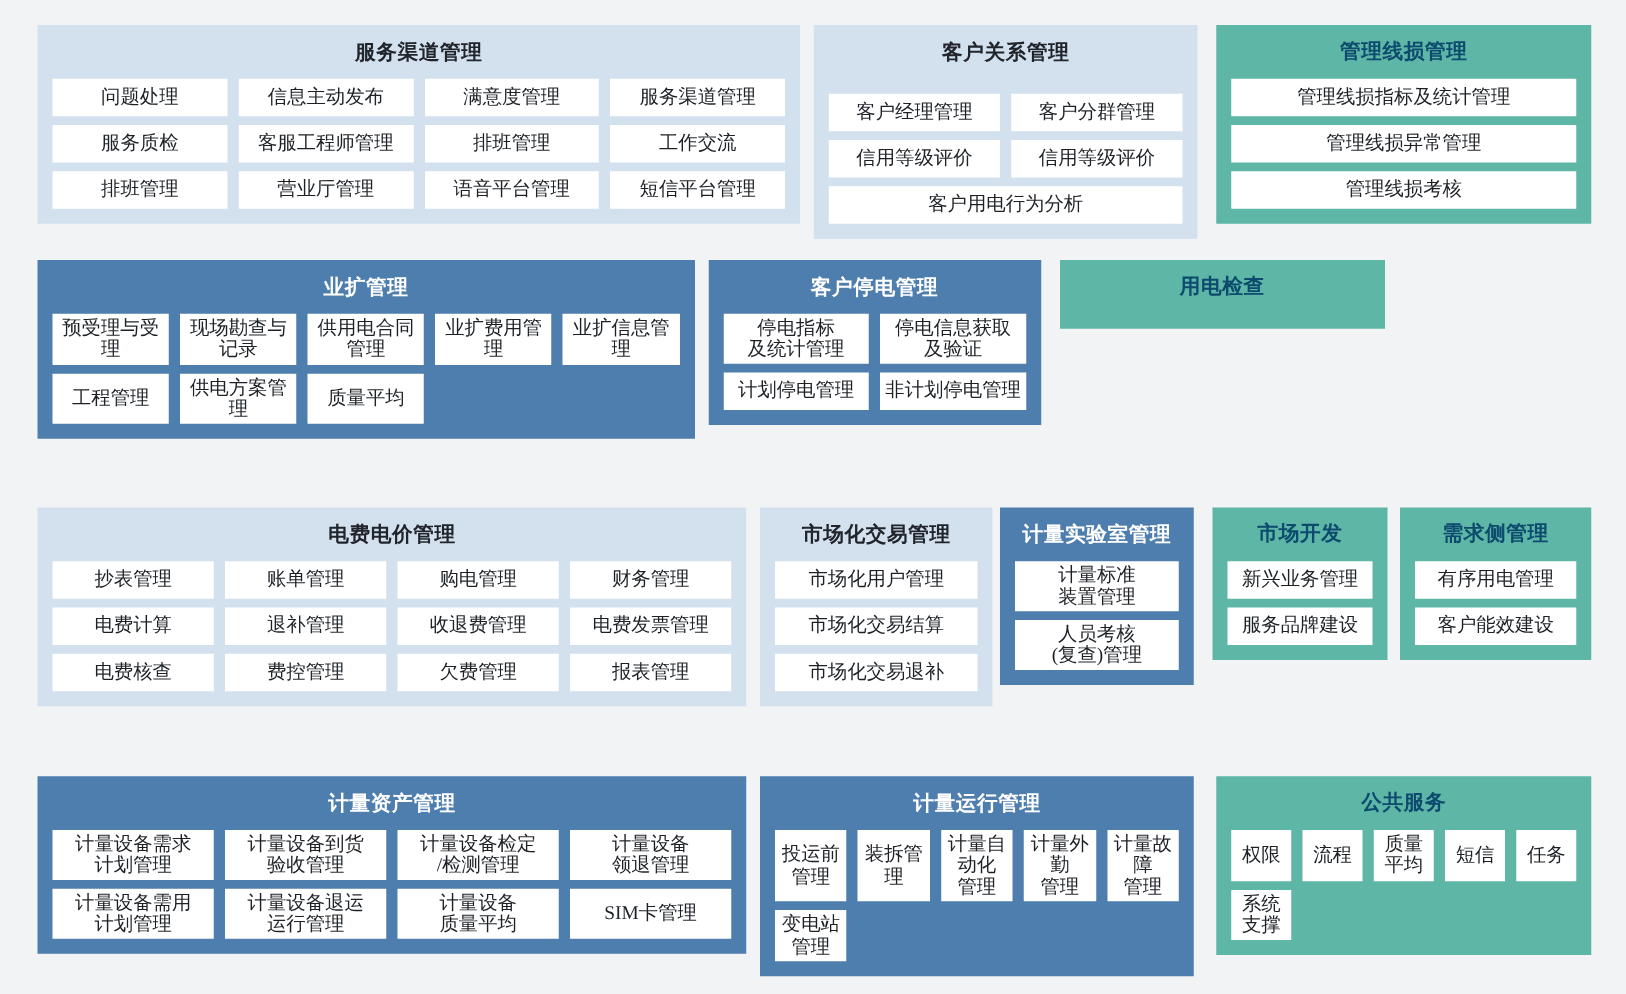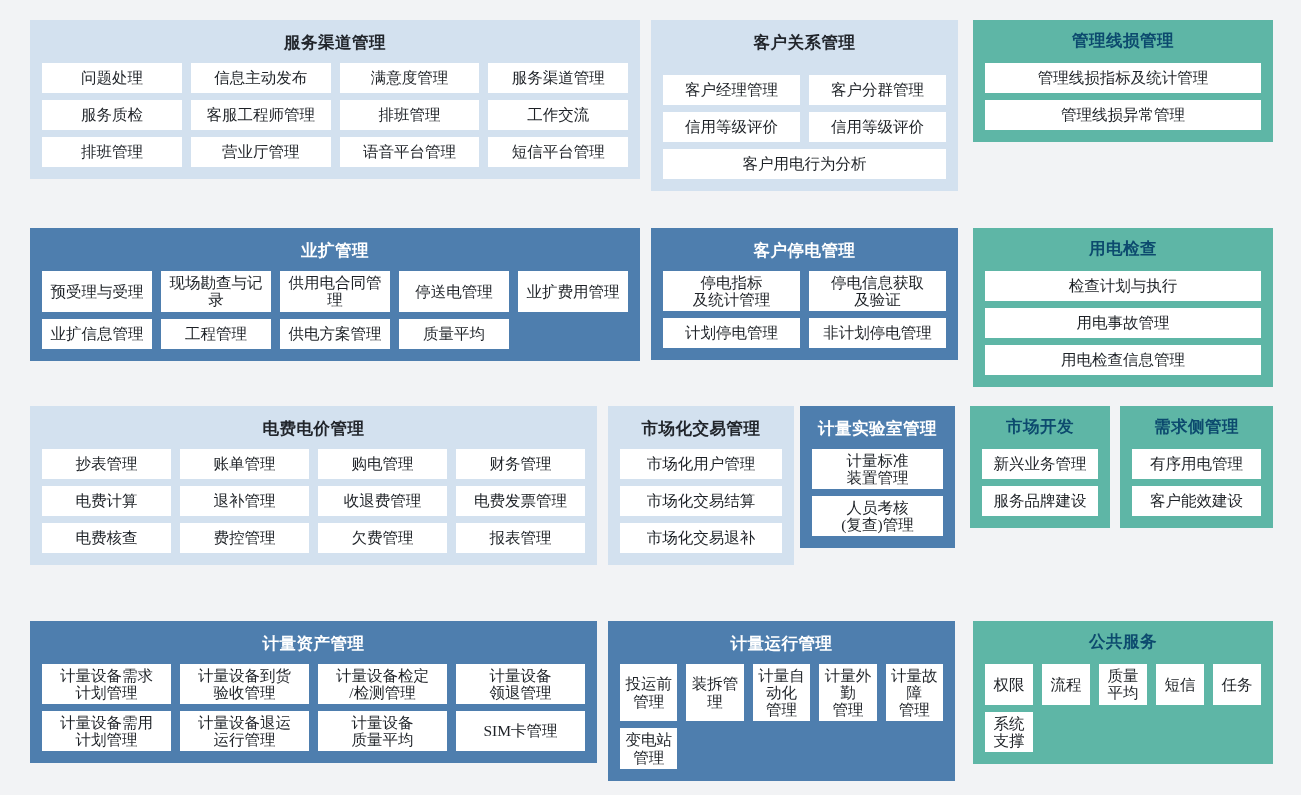--- a/index.html
+++ b/index.html
@@ -17,21 +17,21 @@
     padding: 0;
   }
 
   
   .row {
     position: absolute;
     display: flex;
     align-items: flex-start;
   }
   .row-1 { left: 30px; top: 20px;  width: 1243px; height: 167px; }
-  .row-2 { left: 30px; top: 228px; width: 1243px; height: 174px; }
+  .row-2 { left: 30px; top: 208px; width: 1078px; height: 174px; }
   .row-3 { left: 30px; top: 406px; width: 1243px; height: 172px; }
   .row-4 { left: 30px; top: 621px; width: 1243px; height: 160px; }
 
   
   .panel {
     display: flex;
     flex-direction: column;
     padding: 9px 12px 12px 12px;
   }
   .panel.blue-lt { background: #d3e1ef; }
@@ -137,33 +137,33 @@
         <div class="cell">信用等级评价</div>
         <div class="cell span2">客户用电行为分析</div>
       </div>
     </div>
 
     <div class="panel green p-lineloss">
       <div class="panel-title">管理线损管理</div>
       <div class="grid g1">
         <div class="cell">管理线损指标及统计管理</div>
         <div class="cell">管理线损异常管理</div>
+        <div class="cell">管理线损考核</div>
       </div>
     </div>
   </div>
 
   <div class="row row-2">
 
     <div class="panel blue-dk p-yekuo">
       <div class="panel-title">业扩管理</div>
       <div class="grid g3">
         <div class="cell">预受理与受理</div>
         <div class="cell">现场勘查与记录</div>
         <div class="cell">供用电合同管理</div>
-        <div class="cell">停送电管理</div>
         <div class="cell">业扩费用管理</div>
         <div class="cell">业扩信息管理</div>
         <div class="cell">工程管理</div>
         <div class="cell">供电方案管理</div>
         <div class="cell">质量平均</div>
       </div>
     </div>
 
     <div class="panel blue-dk p-outage">
       <div class="panel-title">客户停电管理</div>
@@ -172,25 +172,20 @@
 及统计管理</div>
         <div class="cell two-line">停电信息获取
 及验证</div>
         <div class="cell">计划停电管理</div>
         <div class="cell">非计划停电管理</div>
       </div>
     </div>
 
     <div class="panel green p-inspect">
       <div class="panel-title">用电检查</div>
-      <div class="grid g1">
-        <div class="cell">检查计划与执行</div>
-        <div class="cell">用电事故管理</div>
-        <div class="cell">用电检查信息管理</div>
-      </div>
     </div>
   </div>
 
   <div class="row row-3">
 
     <div class="panel blue-lt p-tariff">
       <div class="panel-title">电费电价管理</div>
       <div class="grid g4">
         <div class="cell">抄表管理</div>
         <div class="cell">账单管理</div>

